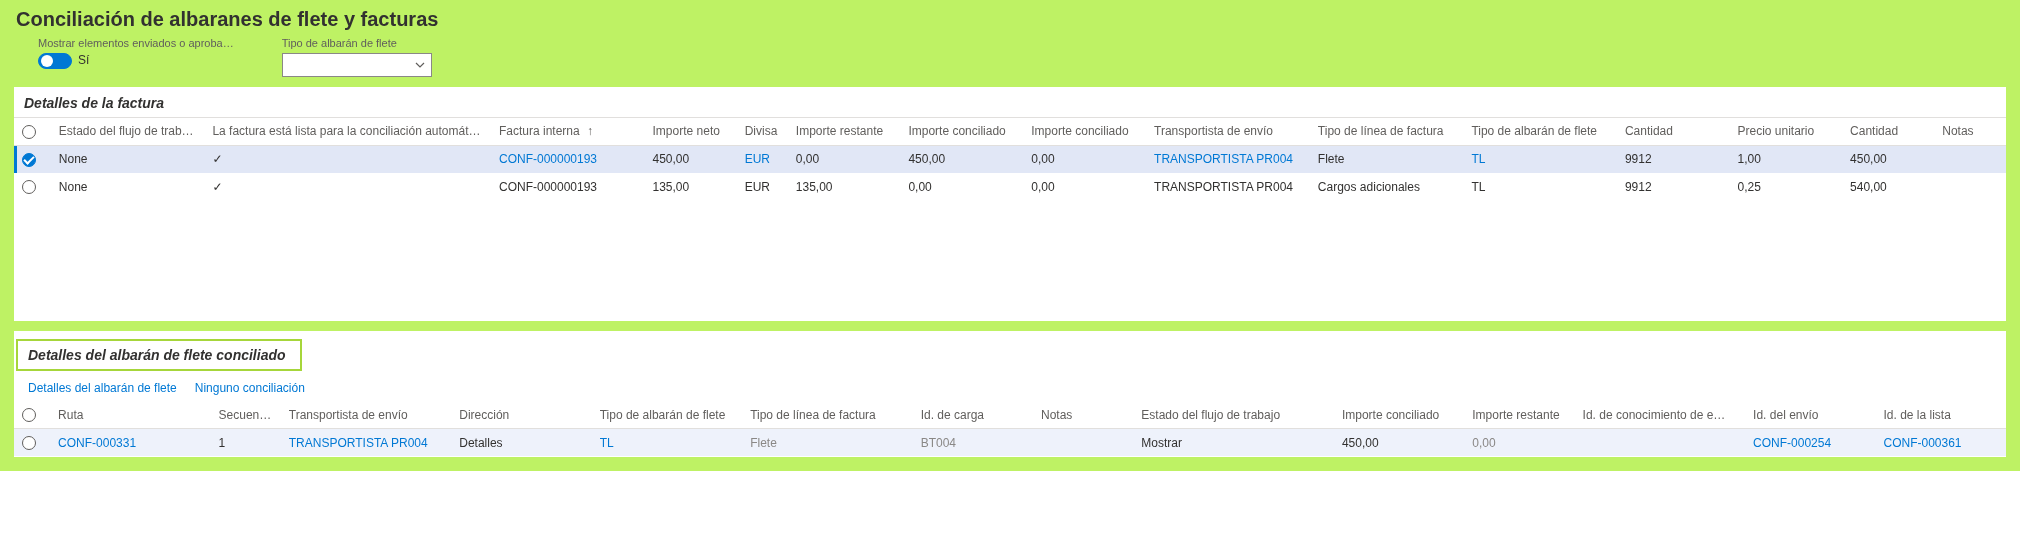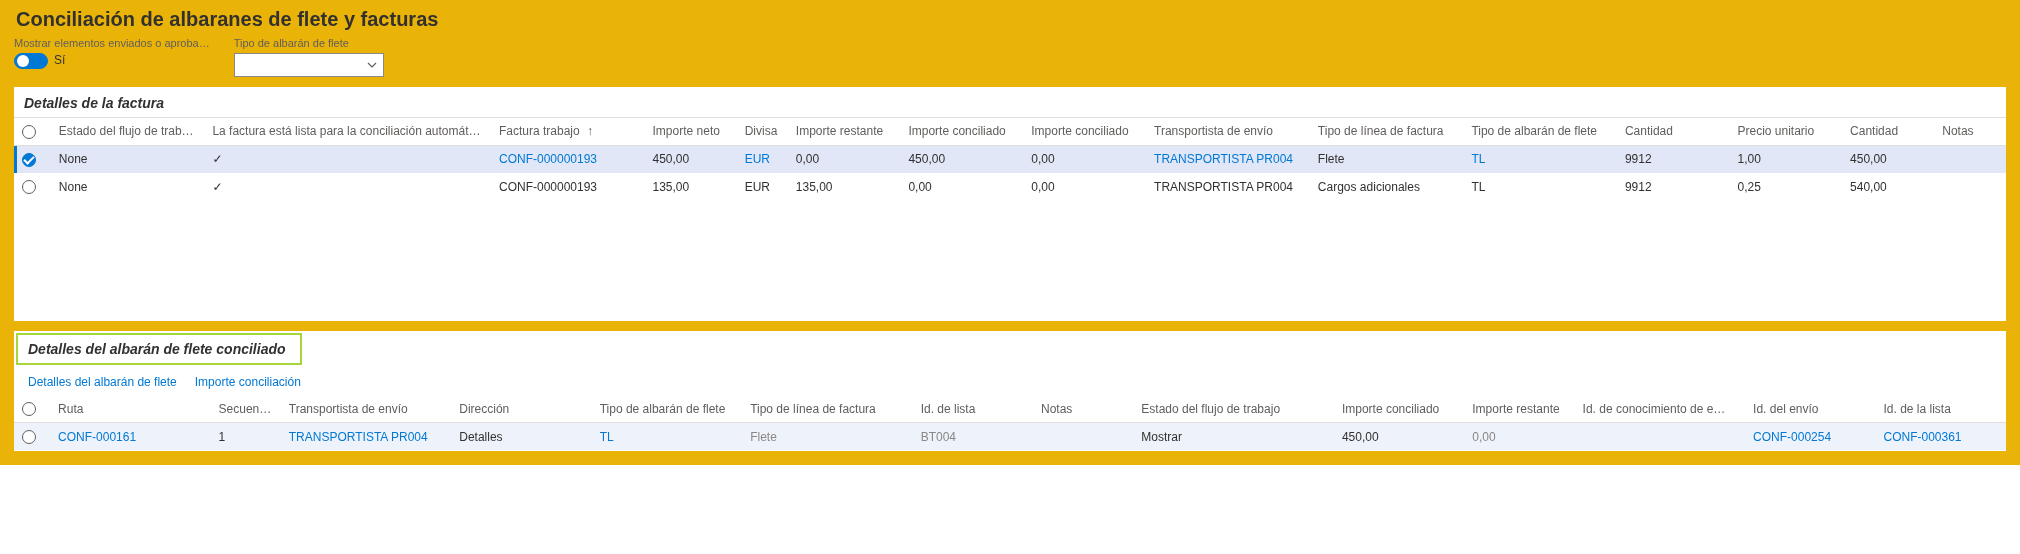--- a/index.html
+++ b/index.html
@@ -4,24 +4,24 @@
 <style>
   * { box-sizing: border-box; }
   html, body {
     margin: 0; padding: 0;
     font-family: "Segoe UI", Arial, sans-serif;
     font-size: 12px;
     color: #323130;
     background: #fff;
     width: 2020px;
   }
-  .page { padding: 0 14px 14px 14px; background: #eab308; }
+  .page { padding: 0 14px 14px 14px; background: #bef264; }
   .page-title { font-size: 20px; font-weight: 600; padding: 8px 2px 6px 2px; }
   .filter-row { display: flex; gap: 24px; align-items: flex-start; padding-bottom: 8px; }
-  .filter-block { display: flex; flex-direction: column; gap: 4px; }
+  .filter-block { display: flex; flex-direction: column; gap: 4px; margin-left: 24px; }
   .filter-label { font-size: 11px; color: #605e5c; }
   .toggle-row { display: flex; align-items: flex-start; gap: 6px; }
   .toggle {
     width: 34px; height: 16px; border-radius: 10px;
     background: #0078d4; position: relative; border: 1px solid #0078d4;
   }
   .toggle .knob {
     width: 12px; height: 12px; background: #fff; border-radius: 50%;
     position: absolute; top: 1px; left: 2px;
   }
@@ -37,21 +37,21 @@
   .section-title {
     font-size: 14px; font-weight: 600;
     padding: 8px 10px 6px 10px;
     border-bottom: 1px solid #e1dfdd;
     font-style: italic;
   }
   .section-title.highlighted {
     display: inline-block;
     border: 2px solid #a6d63a;
     padding: 6px 14px 6px 10px;
-    margin: 2px 0 4px 2px;
+    margin: 8px 0 4px 2px;
     border-bottom: 2px solid #a6d63a;
   }
   .sub-actions { display: flex; gap: 18px; padding: 6px 14px; }
   .link { color: #0078d4; cursor: pointer; }
 
   .grid { width: 100%; border-collapse: collapse; table-layout: fixed; }
   .grid th, .grid td {
     text-align: left; font-weight: 400; font-size: 12px;
     padding: 6px 8px;
     white-space: nowrap; overflow: hidden; text-overflow: ellipsis;
@@ -130,21 +130,21 @@
         <col style="width:110px">
         <col style="width:90px">
         <col style="width:70px">
       </colgroup>
       <thead>
         <tr>
           <th class="row-sel"><span class="radio"></span></th>
           <th>Estado del flujo de trabajo</th>
           <th>La factura está lista para la conciliación automáti…</th>
           <th>
-            <span>Factura trabajo</span>
+            <span>Factura interna</span>
             <span class="sort-arrow">↑</span>
           </th>
           <th class="num">Importe neto</th>
           <th>Divisa</th>
           <th class="num">Importe restante</th>
           <th class="num">Importe conciliado</th>
           <th class="num">Importe conciliado</th>
           <th>Transportista de envío</th>
           <th>Tipo de línea de factura</th>
           <th>Tipo de albarán de flete</th>
@@ -195,21 +195,21 @@
     </table>
     <div class="spacer"></div>
   </div>
 
   <div class="spacer2"></div>
 
   <div class="section">
     <div class="section-title highlighted">Detalles del albarán de flete conciliado</div>
     <div class="sub-actions">
       <span class="link">Detalles del albarán de flete</span>
-      <span class="link">Importe conciliación</span>
+      <span class="link">Ninguno conciliación</span>
     </div>
     <table class="grid">
       <colgroup>
         <col style="width:36px">
         <col style="width:160px">
         <col style="width:70px">
         <col style="width:170px">
         <col style="width:140px">
         <col style="width:150px">
         <col style="width:170px">
@@ -224,34 +224,34 @@
       </colgroup>
       <thead>
         <tr>
           <th class="row-sel"><span class="radio"></span></th>
           <th>Ruta</th>
           <th class="num">Secuencia</th>
           <th>Transportista de envío</th>
           <th>Dirección</th>
           <th>Tipo de albarán de flete</th>
           <th>Tipo de línea de factura</th>
-          <th>Id. de lista</th>
+          <th>Id. de carga</th>
           <th>Notas</th>
           <th>Estado del flujo de trabajo</th>
           <th class="num">Importe conciliado</th>
           <th class="num">Importe restante</th>
           <th>Id. de conocimiento de e…</th>
           <th>Id. del envío</th>
           <th class="num">Id. de la lista</th>
         </tr>
       </thead>
       <tbody id="matched-body">
           <tr class="highlight-row">
             <td class="row-sel"><span class="radio"></span></td>
-            <td><span class="link">CONF-000161</span></td>
+            <td><span class="link">CONF-000331</span></td>
             <td class="num"><span>1</span></td>
             <td><span class="link">TRANSPORTISTA PR004</span></td>
             <td><span>Detalles</span></td>
             <td><span class="link">TL</span></td>
             <td><span class="muted">Flete</span></td>
             <td><span class="muted">BT004</span></td>
             <td><span></span></td>
             <td><span>Mostrar</span></td>
             <td class="num"><span>450,00</span></td>
             <td class="num"><span class="muted">0,00</span></td>

